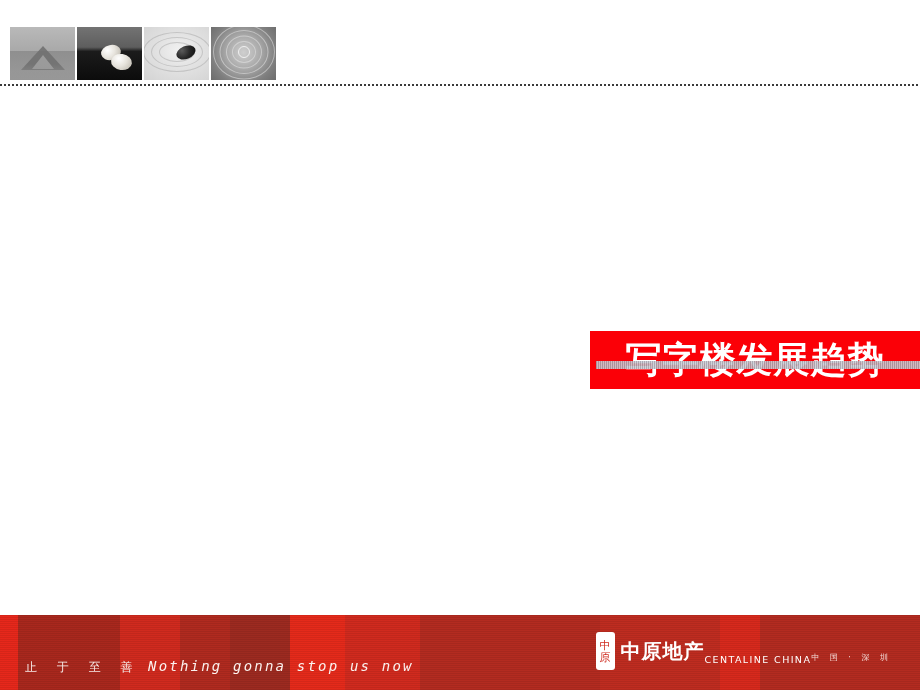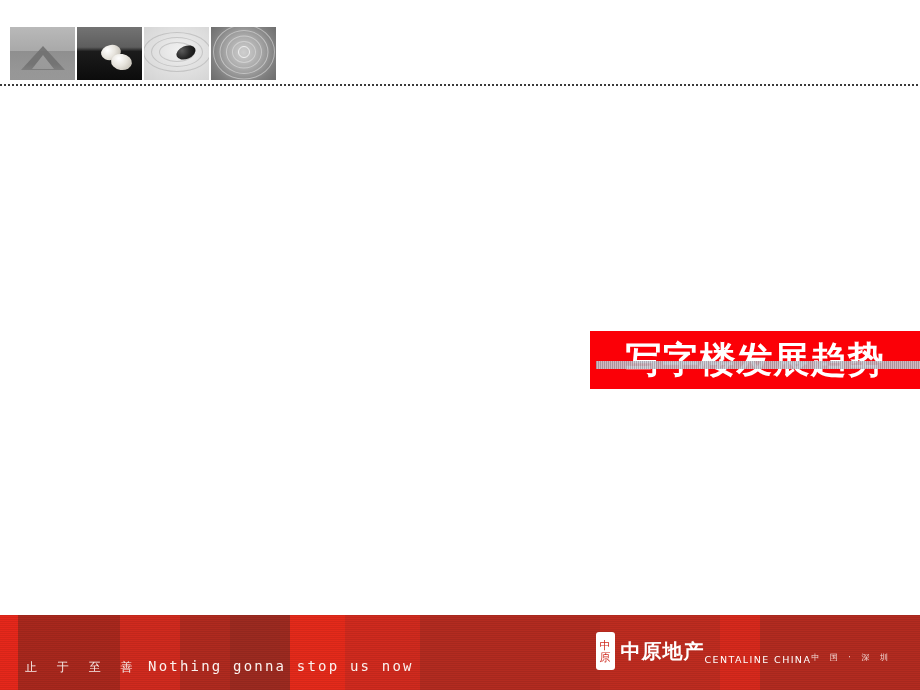--- a/index.html
+++ b/index.html
@@ -215,20 +215,21 @@
     font-family: "DejaVu Sans", "Liberation Sans", sans-serif;
   }
   .footer-en {
     position: absolute;
     left: 148px;
     top: 43px;
     color: #fbf2ef;
     font-size: 14px;
     letter-spacing: 2.2px;
     font-family: "DejaVu Sans Mono", "Liberation Mono", monospace;
+    font-style: italic;
   }
 
   
   .logo {
     position: absolute;
     right: 28px;
     top: 17px;
     display: flex;
     align-items: center;
     gap: 6px;

